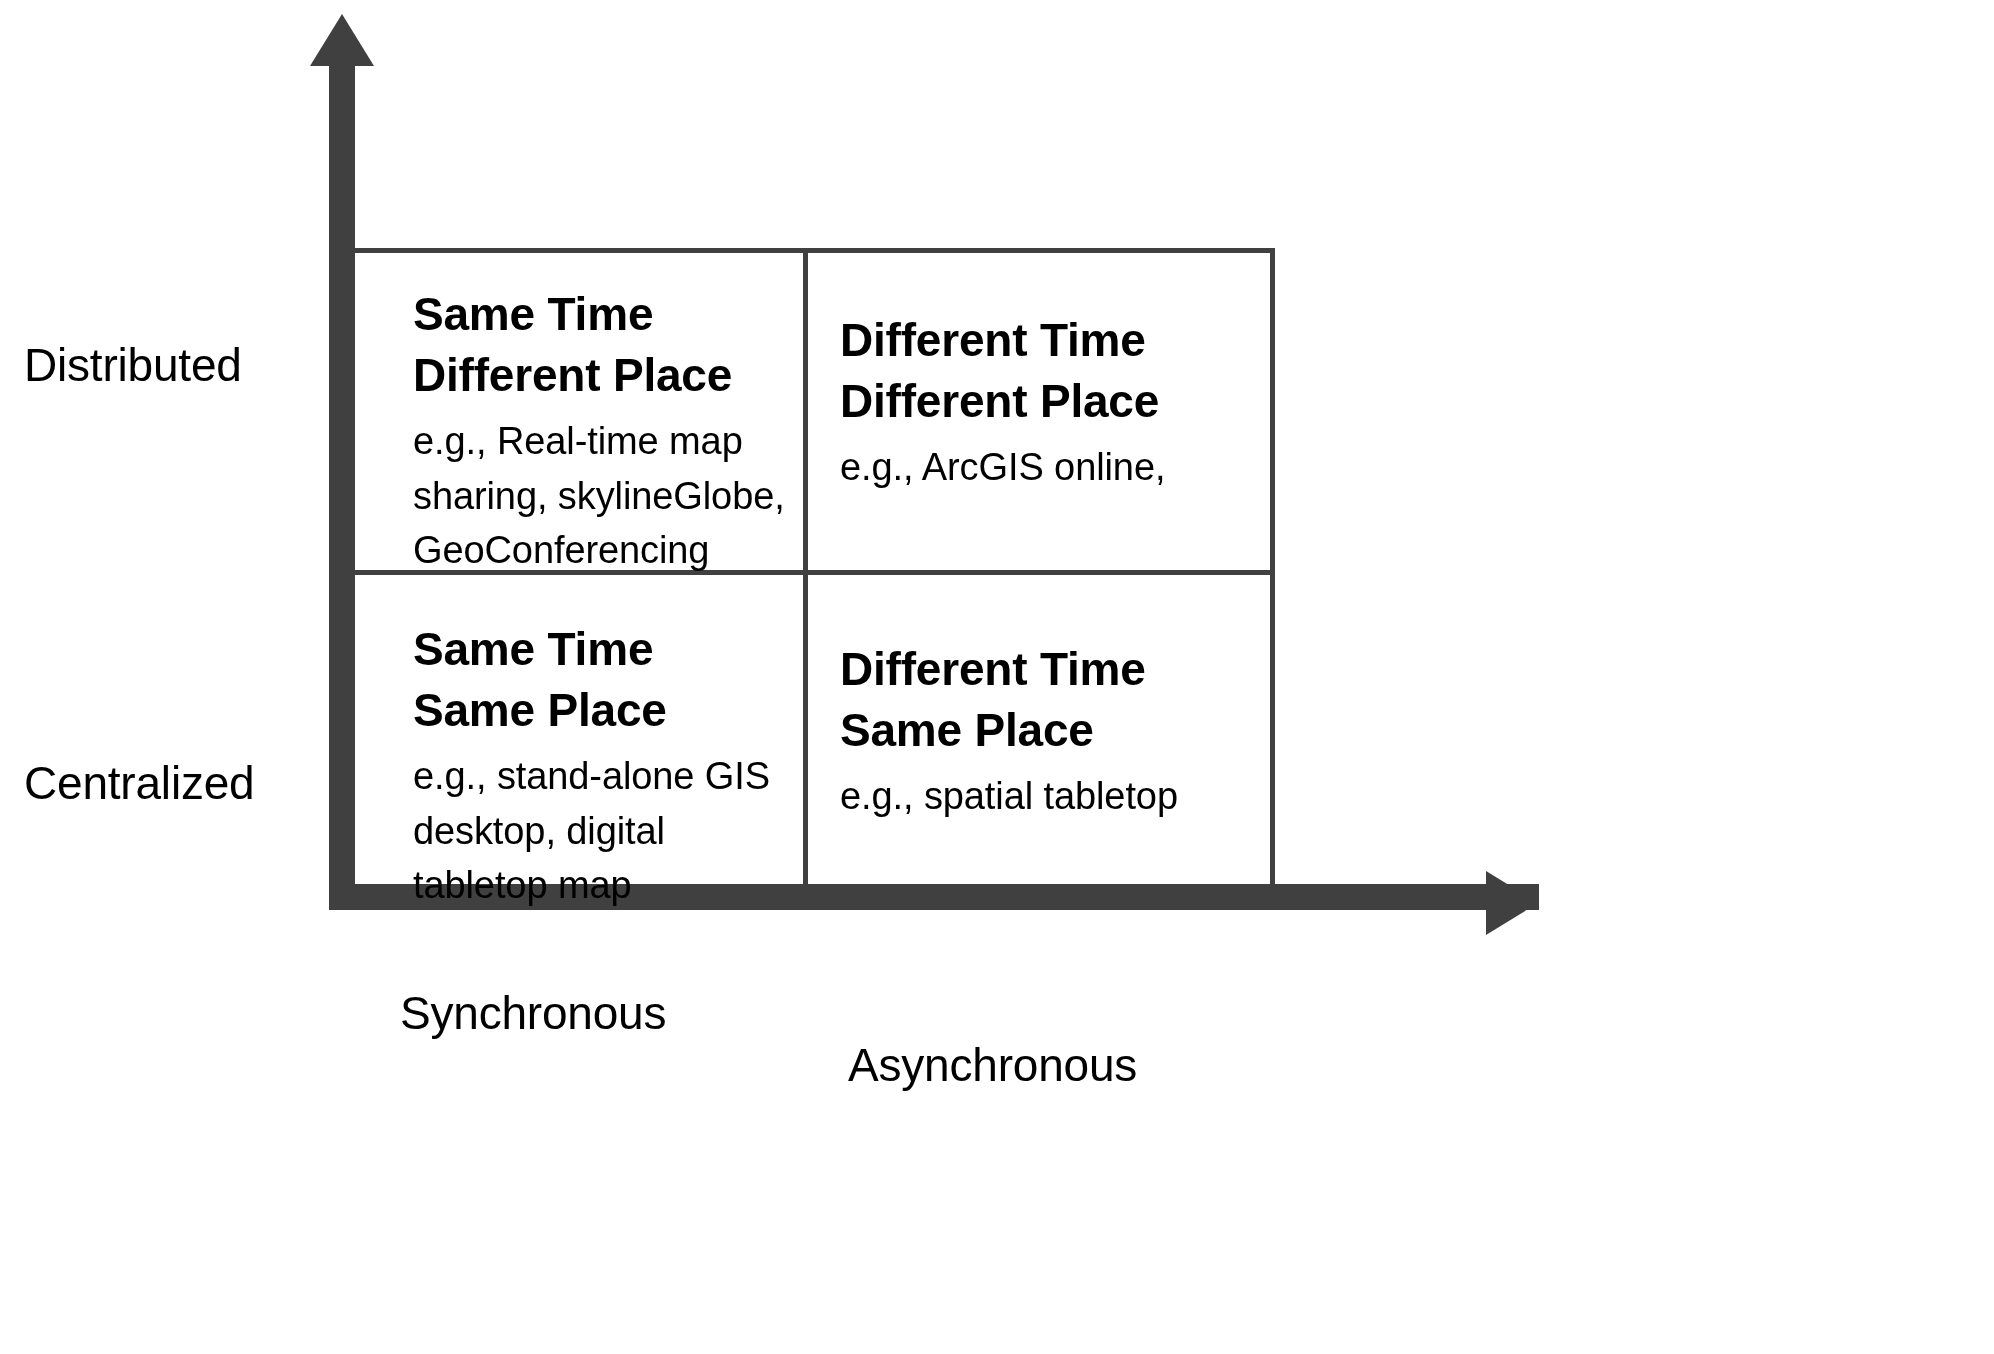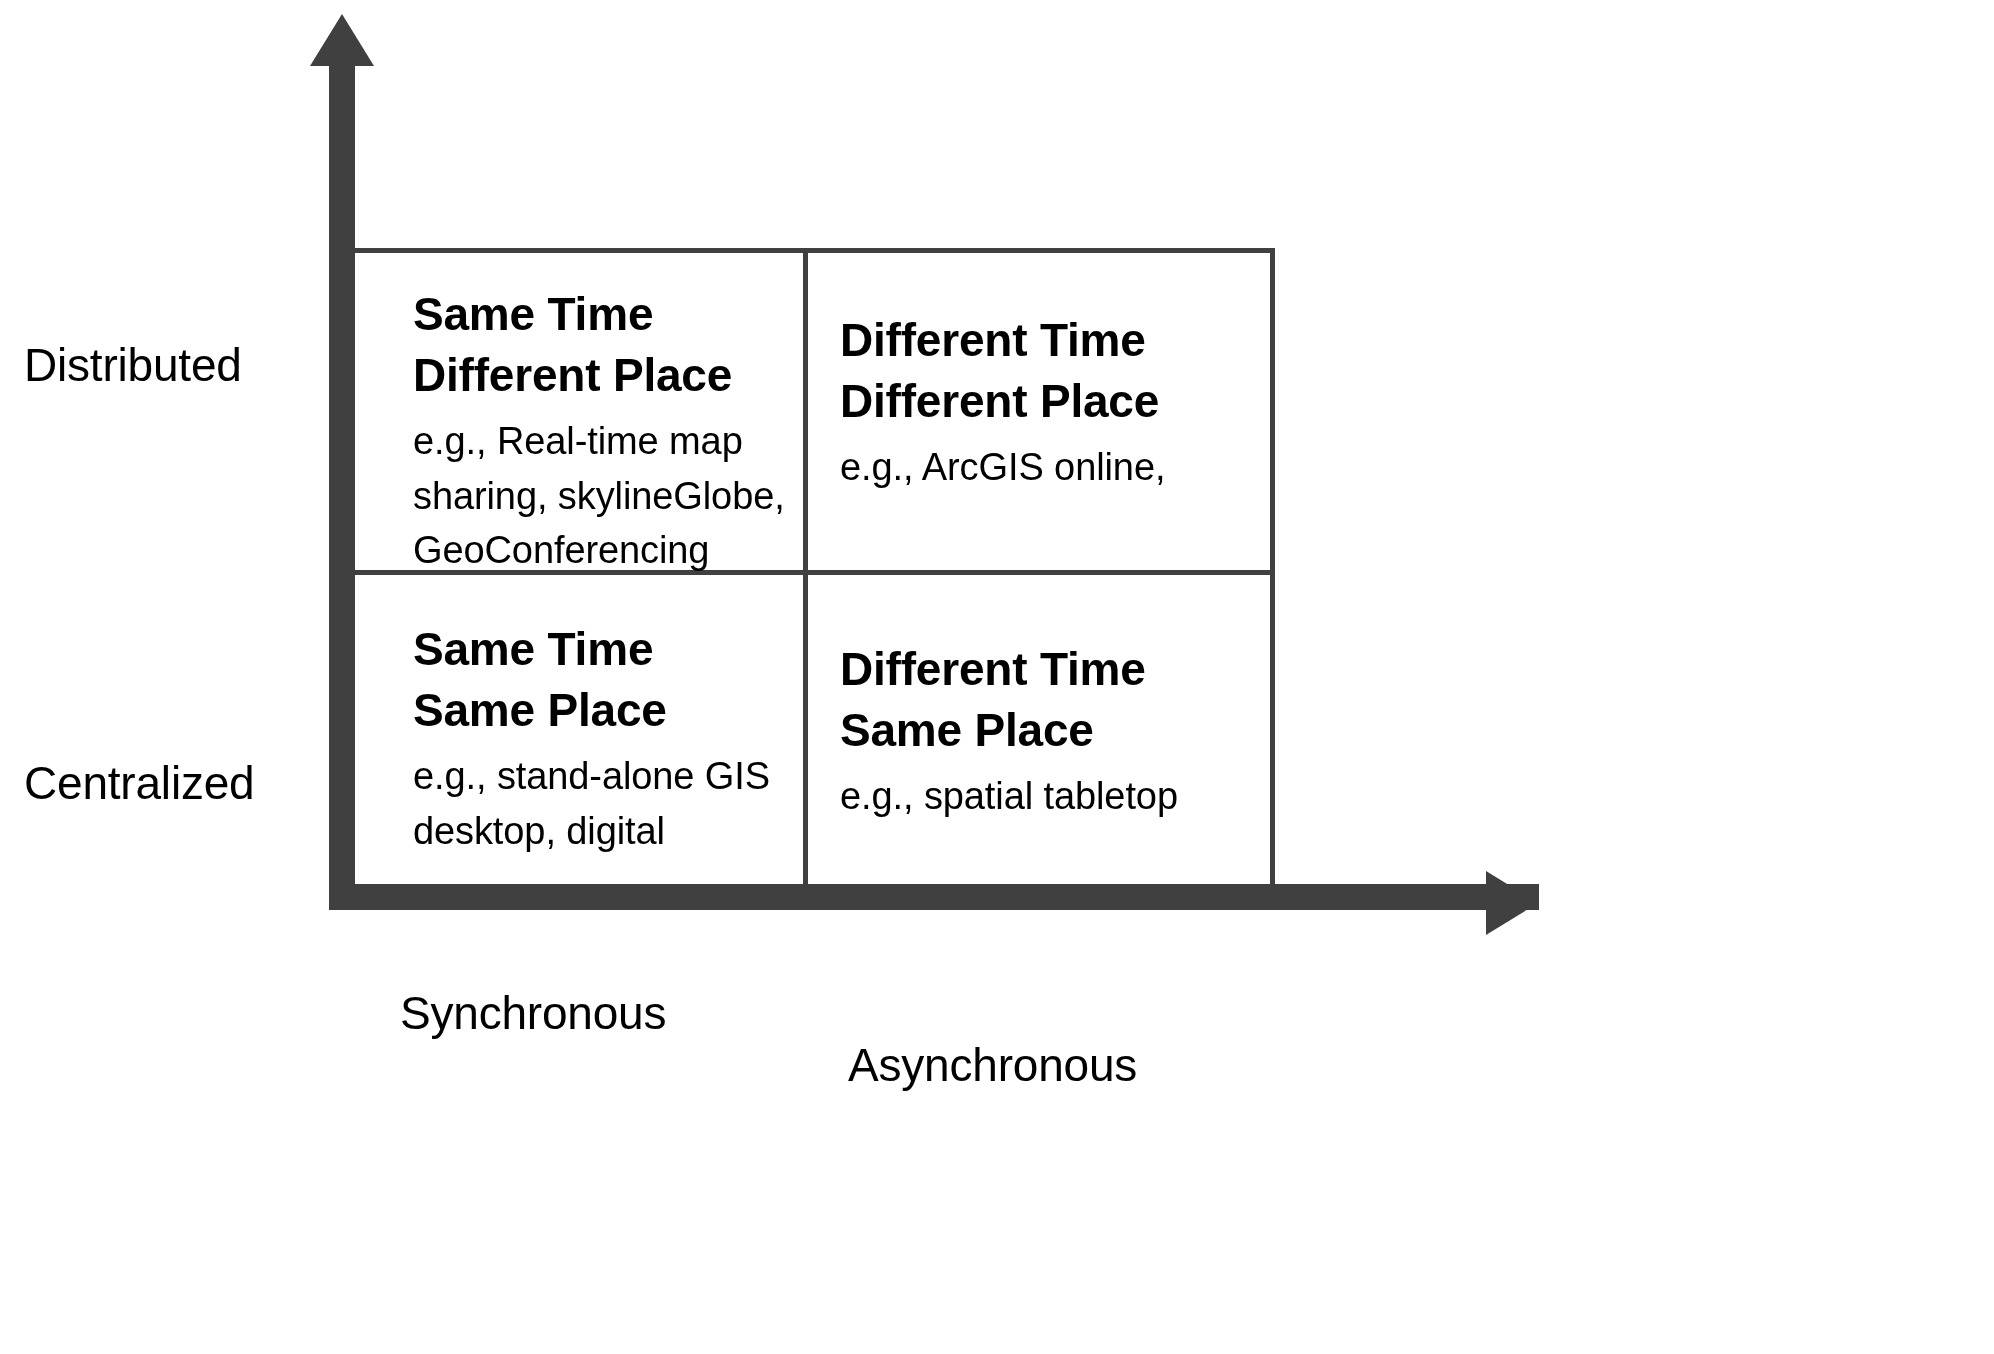--- a/index.html
+++ b/index.html
@@ -169,20 +169,21 @@
 
     <div class="quadrant" id="quadrant-bottom-left">
       <div class="q-inner">
         <div class="q-heading">
           <div>Same Time</div>
           <div>Same Place</div>
         </div>
         <div class="q-body">
           <div>e.g., stand-alone GIS</div>
           <div>desktop, digital</div>
+          <div>tabletop map</div>
         </div>
       </div>
     </div>
 
     <div class="quadrant" id="quadrant-bottom-right">
       <div class="q-inner">
         <div class="q-heading">
           <div>Different Time</div>
           <div>Same Place</div>
         </div>

